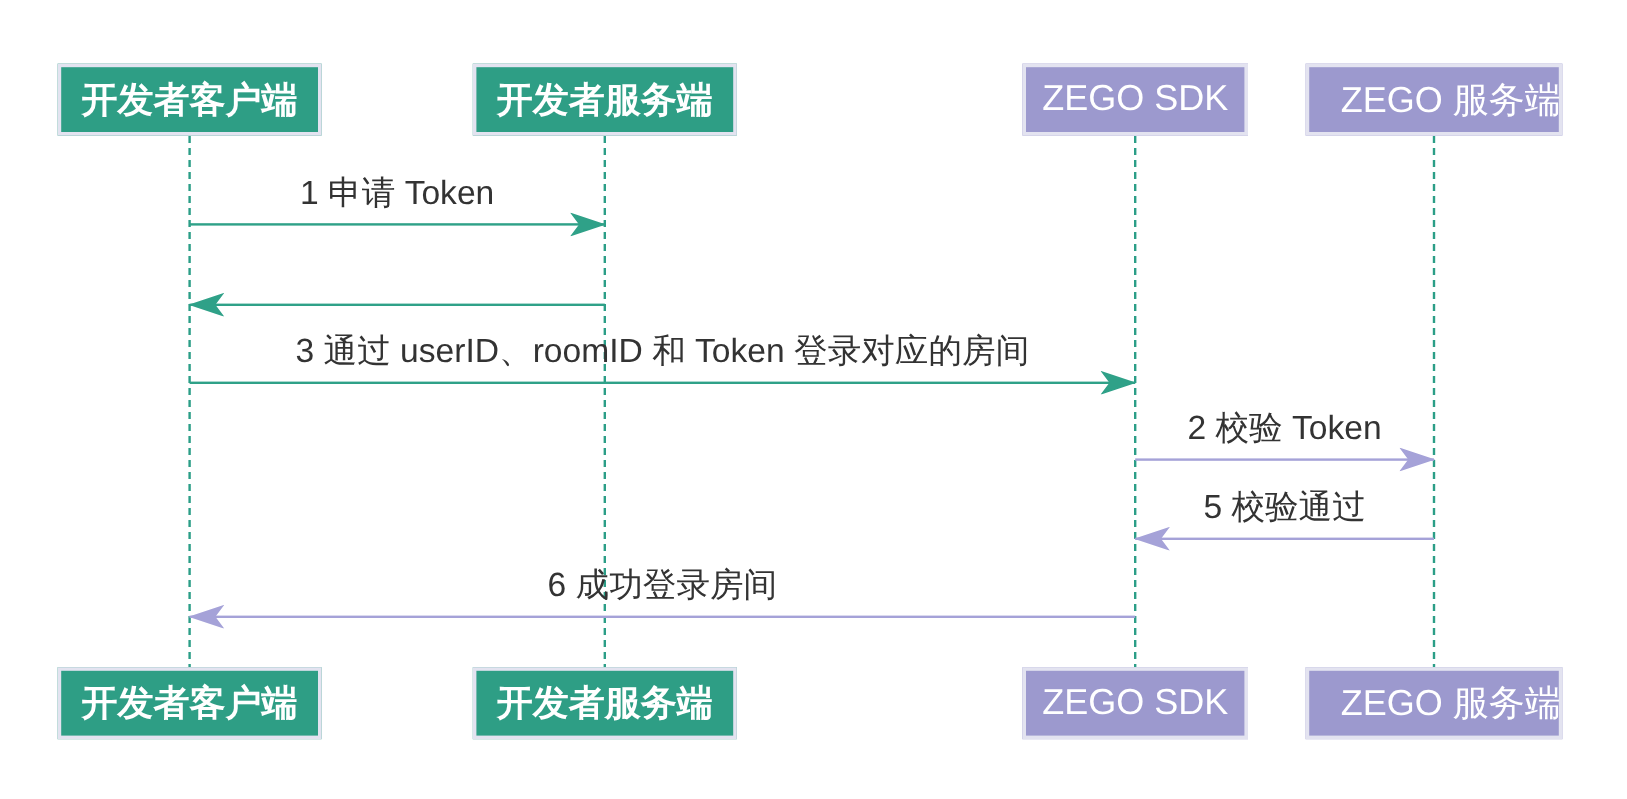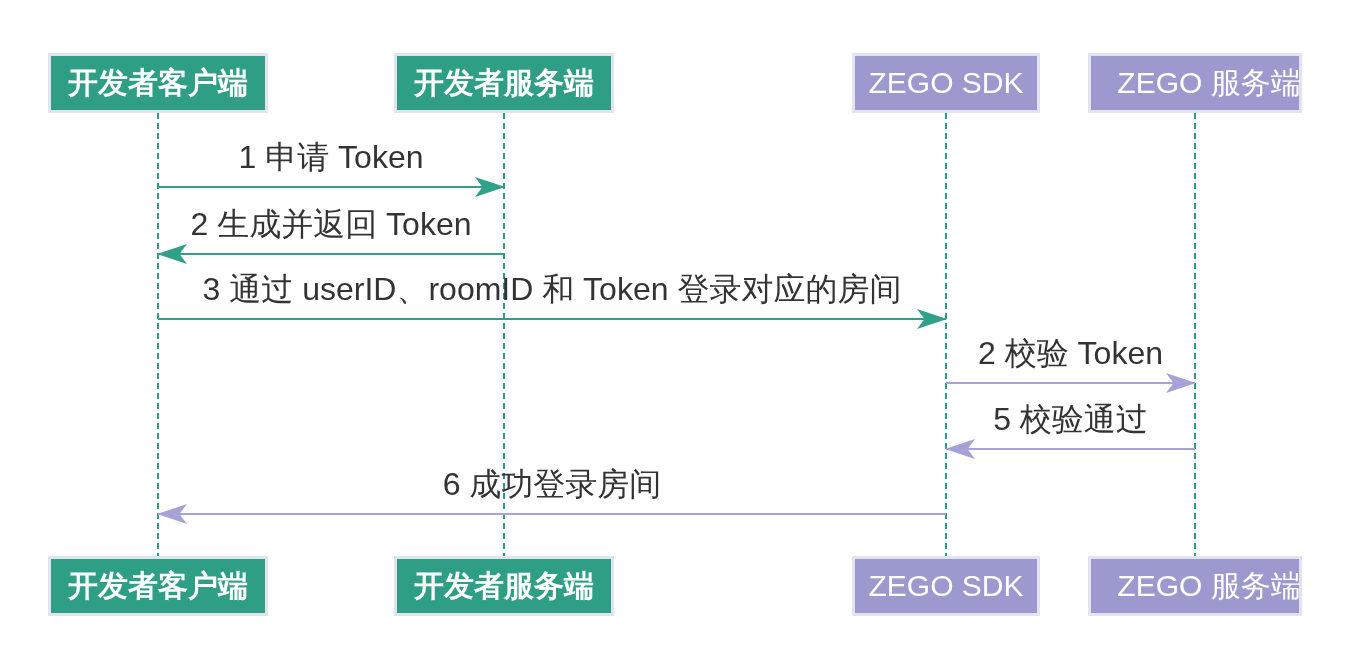--- a/index.html
+++ b/index.html
@@ -52,21 +52,21 @@
   .l4 { left: 1194px; }
 
   
   .message { position: absolute; height: 52px; }
   .msg-label {
     position: absolute;
     left: 0;
     right: 0;
     bottom: 8px;
     text-align: center;
-    font-size: 32px;
+    font-size: 28px;
     color: #333333;
     white-space: nowrap;
   }
   .msg-line {
     position: absolute;
     left: 0;
     right: 0;
     bottom: 0;
     height: 2px;
   }
@@ -124,21 +124,20 @@
     <span>ZEGO 服务端</span>
   </div>
 
   <div class="message teal m1">
     <div class="msg-label">1 申请 Token</div>
     <div class="msg-line"></div>
     <div class="arrowhead dir-right"></div>
   </div>
 
   <div class="message teal m2">
-    <div class="msg-label">2 生成并返回 Token</div>
     <div class="msg-line"></div>
     <div class="arrowhead dir-left"></div>
   </div>
 
   <div class="message teal m3">
     <div class="msg-label">3 通过 userID、roomID 和 Token 登录对应的房间</div>
     <div class="msg-line"></div>
     <div class="arrowhead dir-right"></div>
   </div>
 

